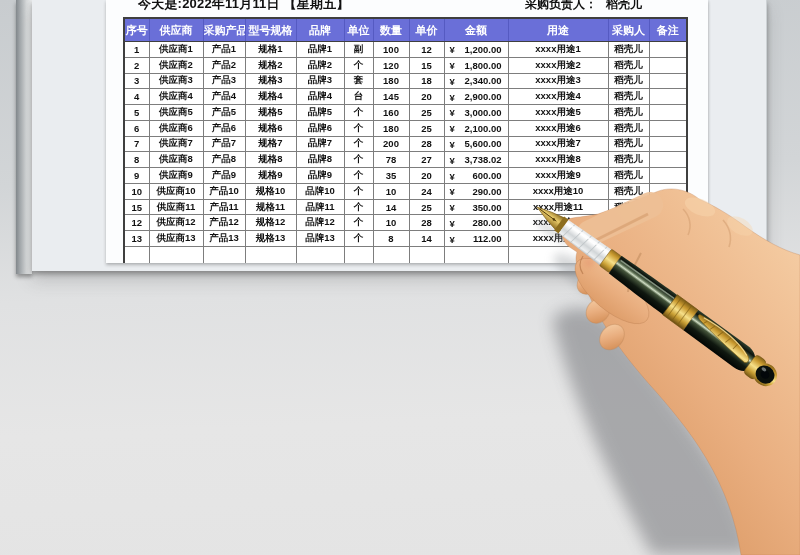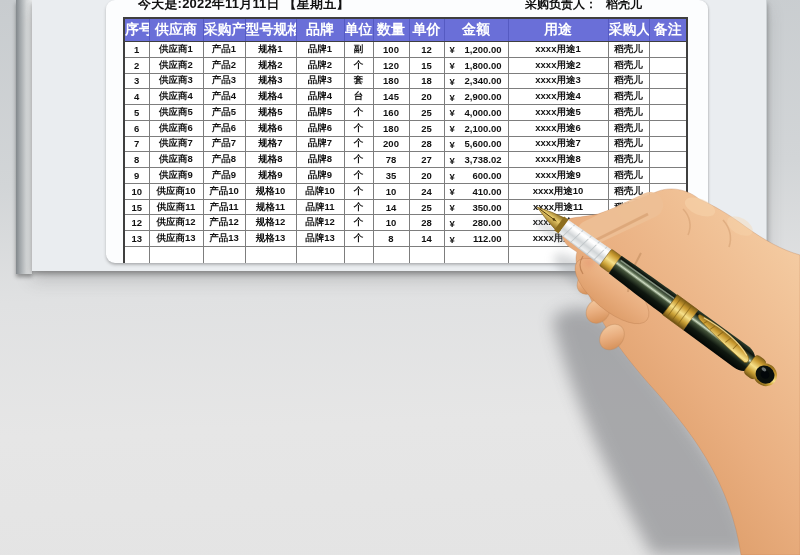--- a/index.html
+++ b/index.html
@@ -17,38 +17,37 @@
   .sheet-under{
     position:absolute;left:32px;top:0;width:734px;height:271px;
     background:var(--under-paper,#eaedf0);
     box-shadow:0 3px 5px rgba(40,40,40,.4),0 9px 16px rgba(80,80,80,.22);
     border-right:1px solid #ccd1d4;
   }
   .sheet-top{
     position:absolute;left:106px;top:0;width:602px;height:263px;
     background:var(--paper,#fcfdfe);overflow:hidden;
     box-shadow:0 2px 3px rgba(50,50,50,.30),1px 0 2px rgba(0,0,0,.07);
-    border-radius:9px;
   }
   .date-line{
     position:absolute;left:32px;top:-5px;font-size:13px;font-weight:700;color:#101010;
     white-space:nowrap;letter-spacing:0.2px;
   }
   .manager-line{
     position:absolute;left:419px;top:-4px;font-size:12px;font-weight:700;color:#101010;white-space:nowrap;
   }
   .manager-line .name{margin-left:9px;}
   table.purchase{
     position:absolute;left:17px;top:17px;width:564px;
     border-collapse:collapse;table-layout:fixed;background:#fff;
     border:2px solid var(--table-outline,#3f3f3f);border-bottom:none;
   }
   .purchase th{
     background:var(--header-bg,#6a6fd8);color:var(--header-text,#fff);
-    font-size:14px;font-weight:700;height:22px;
+    font-size:11px;font-weight:700;height:22px;
     border:1px solid #555ac2;border-top-color:var(--table-outline,#3f3f3f);
     border-bottom-color:var(--table-outline,#3f3f3f);
     overflow:hidden;white-space:nowrap;padding:0;text-align:center;
   }
   .purchase td{
     font-size:9.5px;font-weight:700;color:var(--cell-text,#111);
     border:1px solid var(--grid-line,#7d7d7d);
     text-align:center;overflow:hidden;white-space:nowrap;padding:0;position:relative;
   }
   .purchase tbody tr{height:15.77px;}
@@ -161,21 +160,21 @@
           </tr>
           <tr>
             <td>5</td>
             <td>供应商5</td>
             <td>产品5</td>
             <td>规格5</td>
             <td>品牌5</td>
             <td>个</td>
             <td>160</td>
             <td>25</td>
-            <td class="amt"><span class="cur">¥</span><span>4,000.00</span></td>
+            <td class="amt"><span class="cur">¥</span><span>3,000.00</span></td>
             <td>xxxx用途5</td>
             <td>稻壳儿</td>
             <td></td>
           </tr>
           <tr>
             <td>6</td>
             <td>供应商6</td>
             <td>产品6</td>
             <td>规格6</td>
             <td>品牌6</td>
@@ -231,21 +230,21 @@
           </tr>
           <tr>
             <td>10</td>
             <td>供应商10</td>
             <td>产品10</td>
             <td>规格10</td>
             <td>品牌10</td>
             <td>个</td>
             <td>10</td>
             <td>24</td>
-            <td class="amt"><span class="cur">¥</span><span>410.00</span></td>
+            <td class="amt"><span class="cur">¥</span><span>290.00</span></td>
             <td>xxxx用途10</td>
             <td>稻壳儿</td>
             <td></td>
           </tr>
           <tr>
             <td>15</td>
             <td>供应商11</td>
             <td>产品11</td>
             <td>规格11</td>
             <td>品牌11</td>

